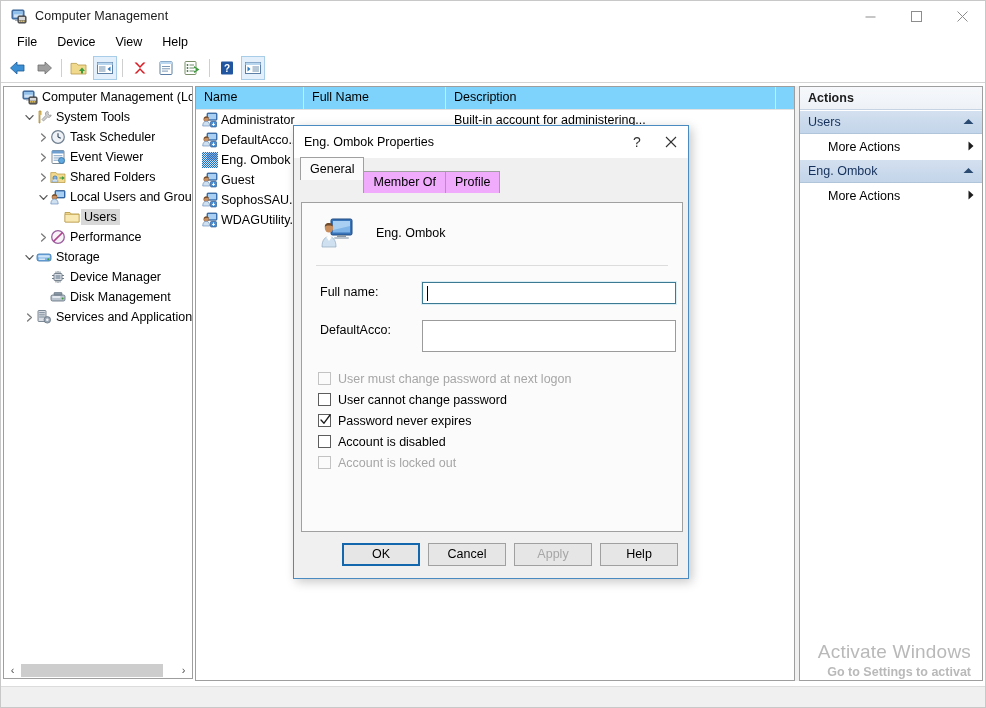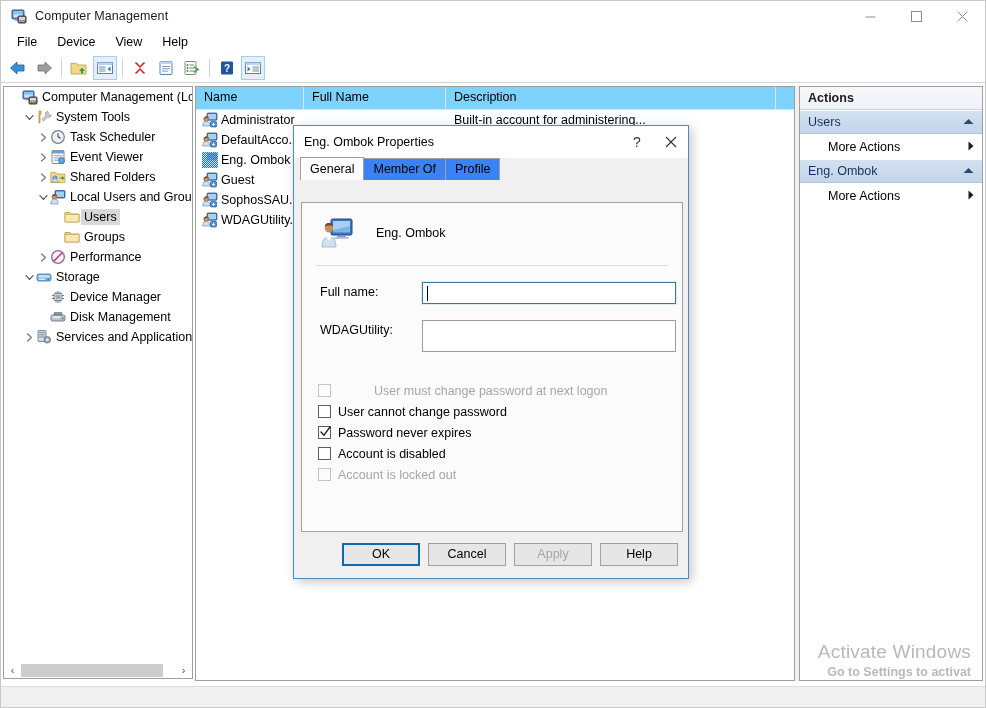--- a/index.html
+++ b/index.html
@@ -358,27 +358,28 @@
     padding-left: 6px;
     box-sizing: border-box;
     position: relative;
     background: #f0f0f0;
   }
   .tab {
     padding: 3px 9px 2px 9px;
     font-size: 12.5px;
     border: 1px solid #a0a0a0;
     border-bottom: none;
-    background: #3b82f6;
+    background: #f0abfc;
     margin-right: -1px;
     box-sizing: border-box;
     height: 22px;
     cursor: default;
     position: relative;
     z-index: 1;
+    margin-top: 13px;
   }
   .tab.sel {
     background: #fbfbfb;
     z-index: 3;
     height: 23px;
     margin-top: -1px;
     padding-top: 4px;
   }
   #dlg-body {
     position: absolute;
@@ -441,21 +442,21 @@
     border: 1px solid #9b9b9b;
     outline: none;
   }
   .chk-row {
     display: flex;
     align-items: center;
     padding-left: 16px;
     height: 21px;
     font-size: 12.5px;
   }
-  .chk-row.first { margin-top: 28px; gap: 36px; }
+  .chk-row.first { margin-top: 16px; }
   .chkbox {
     width: 13px; height: 13px;
     border: 1px solid #5d5d5d;
     background: #fff;
     margin-right: 7px;
     box-sizing: border-box;
     position: relative;
     flex: none;
   }
   .chk-row.disabled .chkbox {
@@ -709,28 +710,20 @@
             <span class="tlabel">Local Users and Groups</span>
           </div>
           <div class="tree-row selected" style="padding-left: 46px;">
             <span class="expander"></span>
             <span class="ticon"><svg width="16" height="16" viewBox="0 0 16 16">
                 <path d="M1 3.5 L6 3.5 L7.2 5 L15 5 L15 13 L1 13 Z" fill="#f2d98e" stroke="#b5953d" stroke-width="0.8"></path>
                 <path d="M1 5.4 L15 5.4 L15 13 L1 13 Z" fill="#f8e8b2" stroke="#b5953d" stroke-width="0.6"></path>
               </svg></span>
             <span class="tlabel">Users</span>
           </div>
-          <div class="tree-row" style="padding-left: 46px;">
-            <span class="expander"></span>
-            <span class="ticon"><svg width="16" height="16" viewBox="0 0 16 16">
-                <path d="M1 3.5 L6 3.5 L7.2 5 L15 5 L15 13 L1 13 Z" fill="#f2d98e" stroke="#b5953d" stroke-width="0.8"></path>
-                <path d="M1 5.4 L15 5.4 L15 13 L1 13 Z" fill="#f8e8b2" stroke="#b5953d" stroke-width="0.6"></path>
-              </svg></span>
-            <span class="tlabel">Groups</span>
-          </div>
           <div class="tree-row" style="padding-left: 32px;">
             <span class="expander">
               <svg width="9" height="9" viewBox="0 0 9 9">
                 <path d="M2.6 1 L6.4 4.5 L2.6 8" fill="none" stroke="#7a7a7a" stroke-width="1.3" stroke-linecap="round" stroke-linejoin="round"></path>
               </svg>
             </span>
             <span class="ticon"><svg width="16" height="16" viewBox="0 0 16 16">
                 <circle cx="8" cy="8" r="6.3" fill="#f6f2f6" stroke="#9b5fa0" stroke-width="1.3"></circle>
                 <line x1="3.6" y1="12.4" x2="12.4" y2="3.6" stroke="#b0448f" stroke-width="1.5"></line>
               </svg></span>
@@ -993,21 +986,21 @@
       <div id="dlg-sep"></div>
 
       <div class="field-row">
         <span class="flabel">Full name:</span>
         <div class="textinput">
           <span class="caret"></span>
         </div>
       </div>
 
       <div class="field-row">
-        <span class="flabel">WDAGUtility:</span>
+        <span class="flabel">DefaultAcco:</span>
         <div class="textinput desc"></div>
       </div>
 
       <div id="dlg-checkboxes">
           <div class="chk-row disabled first">
             <span class="chkbox"></span>
             <span>User must change password at next logon</span>
           </div>
           <div class="chk-row">
             <span class="chkbox"></span>

